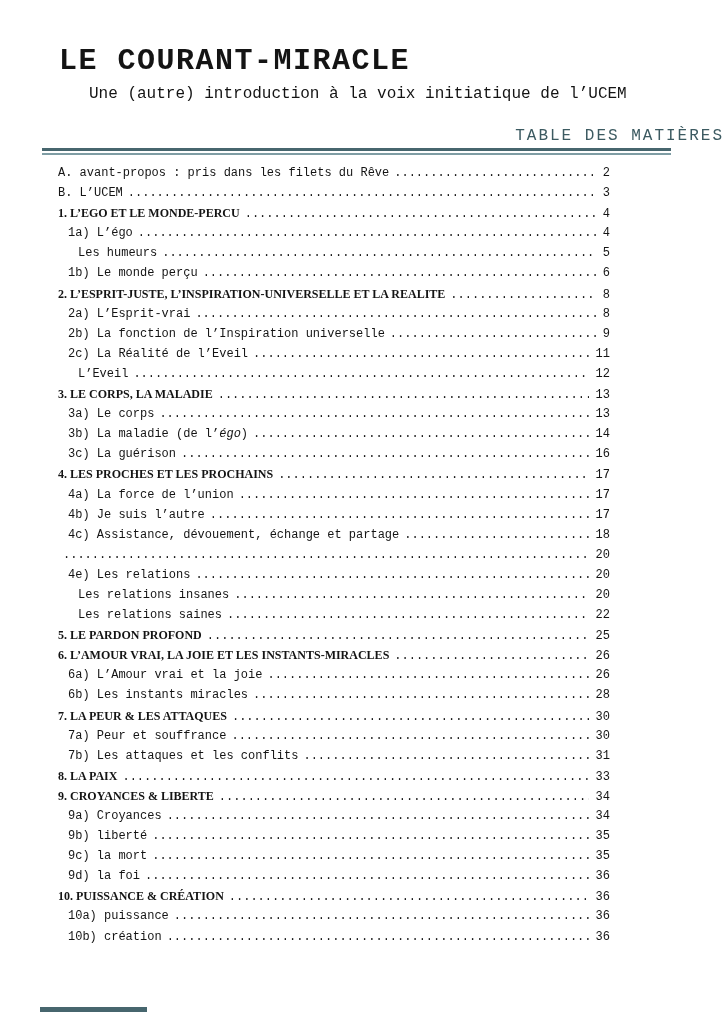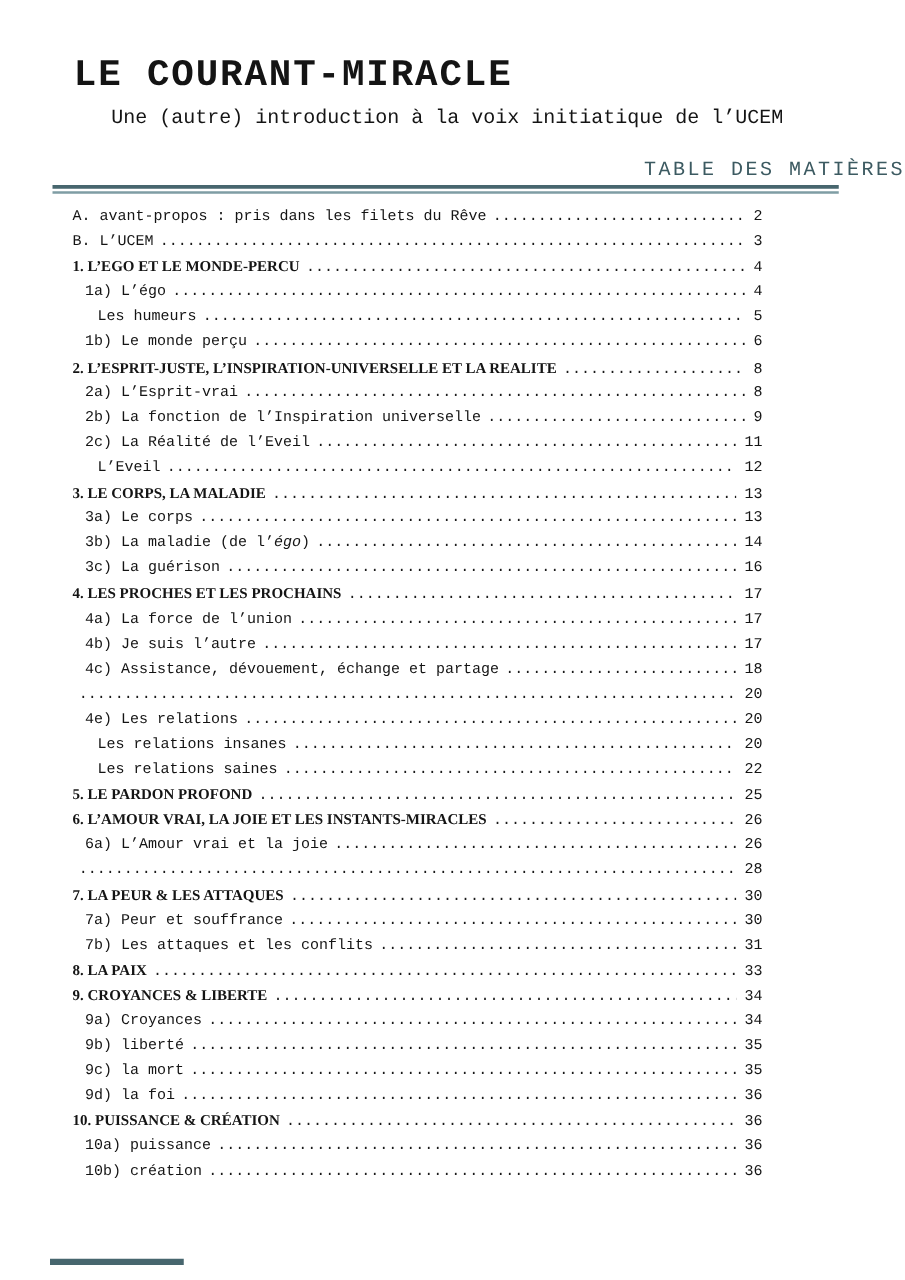--- a/index.html
+++ b/index.html
@@ -172,20 +172,21 @@
       <span class="lab">6. L’AMOUR VRAI, LA JOIE ET LES INSTANTS-MIRACLES</span>
       <span class="dots"></span>
       <span class="pg">26</span>
     </div>
     <div class="row lvl1">
       <span class="lab">6a) L’Amour vrai et la joie</span>
       <span class="dots"></span>
       <span class="pg">26</span>
     </div>
     <div class="row lvl1">
+      <span class="lab">6b) Les instants miracles</span>
       <span class="dots"></span>
       <span class="pg">28</span>
     </div>
     <div class="row lvl0 b">
       <span class="lab">7. LA PEUR &amp; LES ATTAQUES</span>
       <span class="dots"></span>
       <span class="pg">30</span>
     </div>
     <div class="row lvl1">
       <span class="lab">7a) Peur et souffrance</span>

